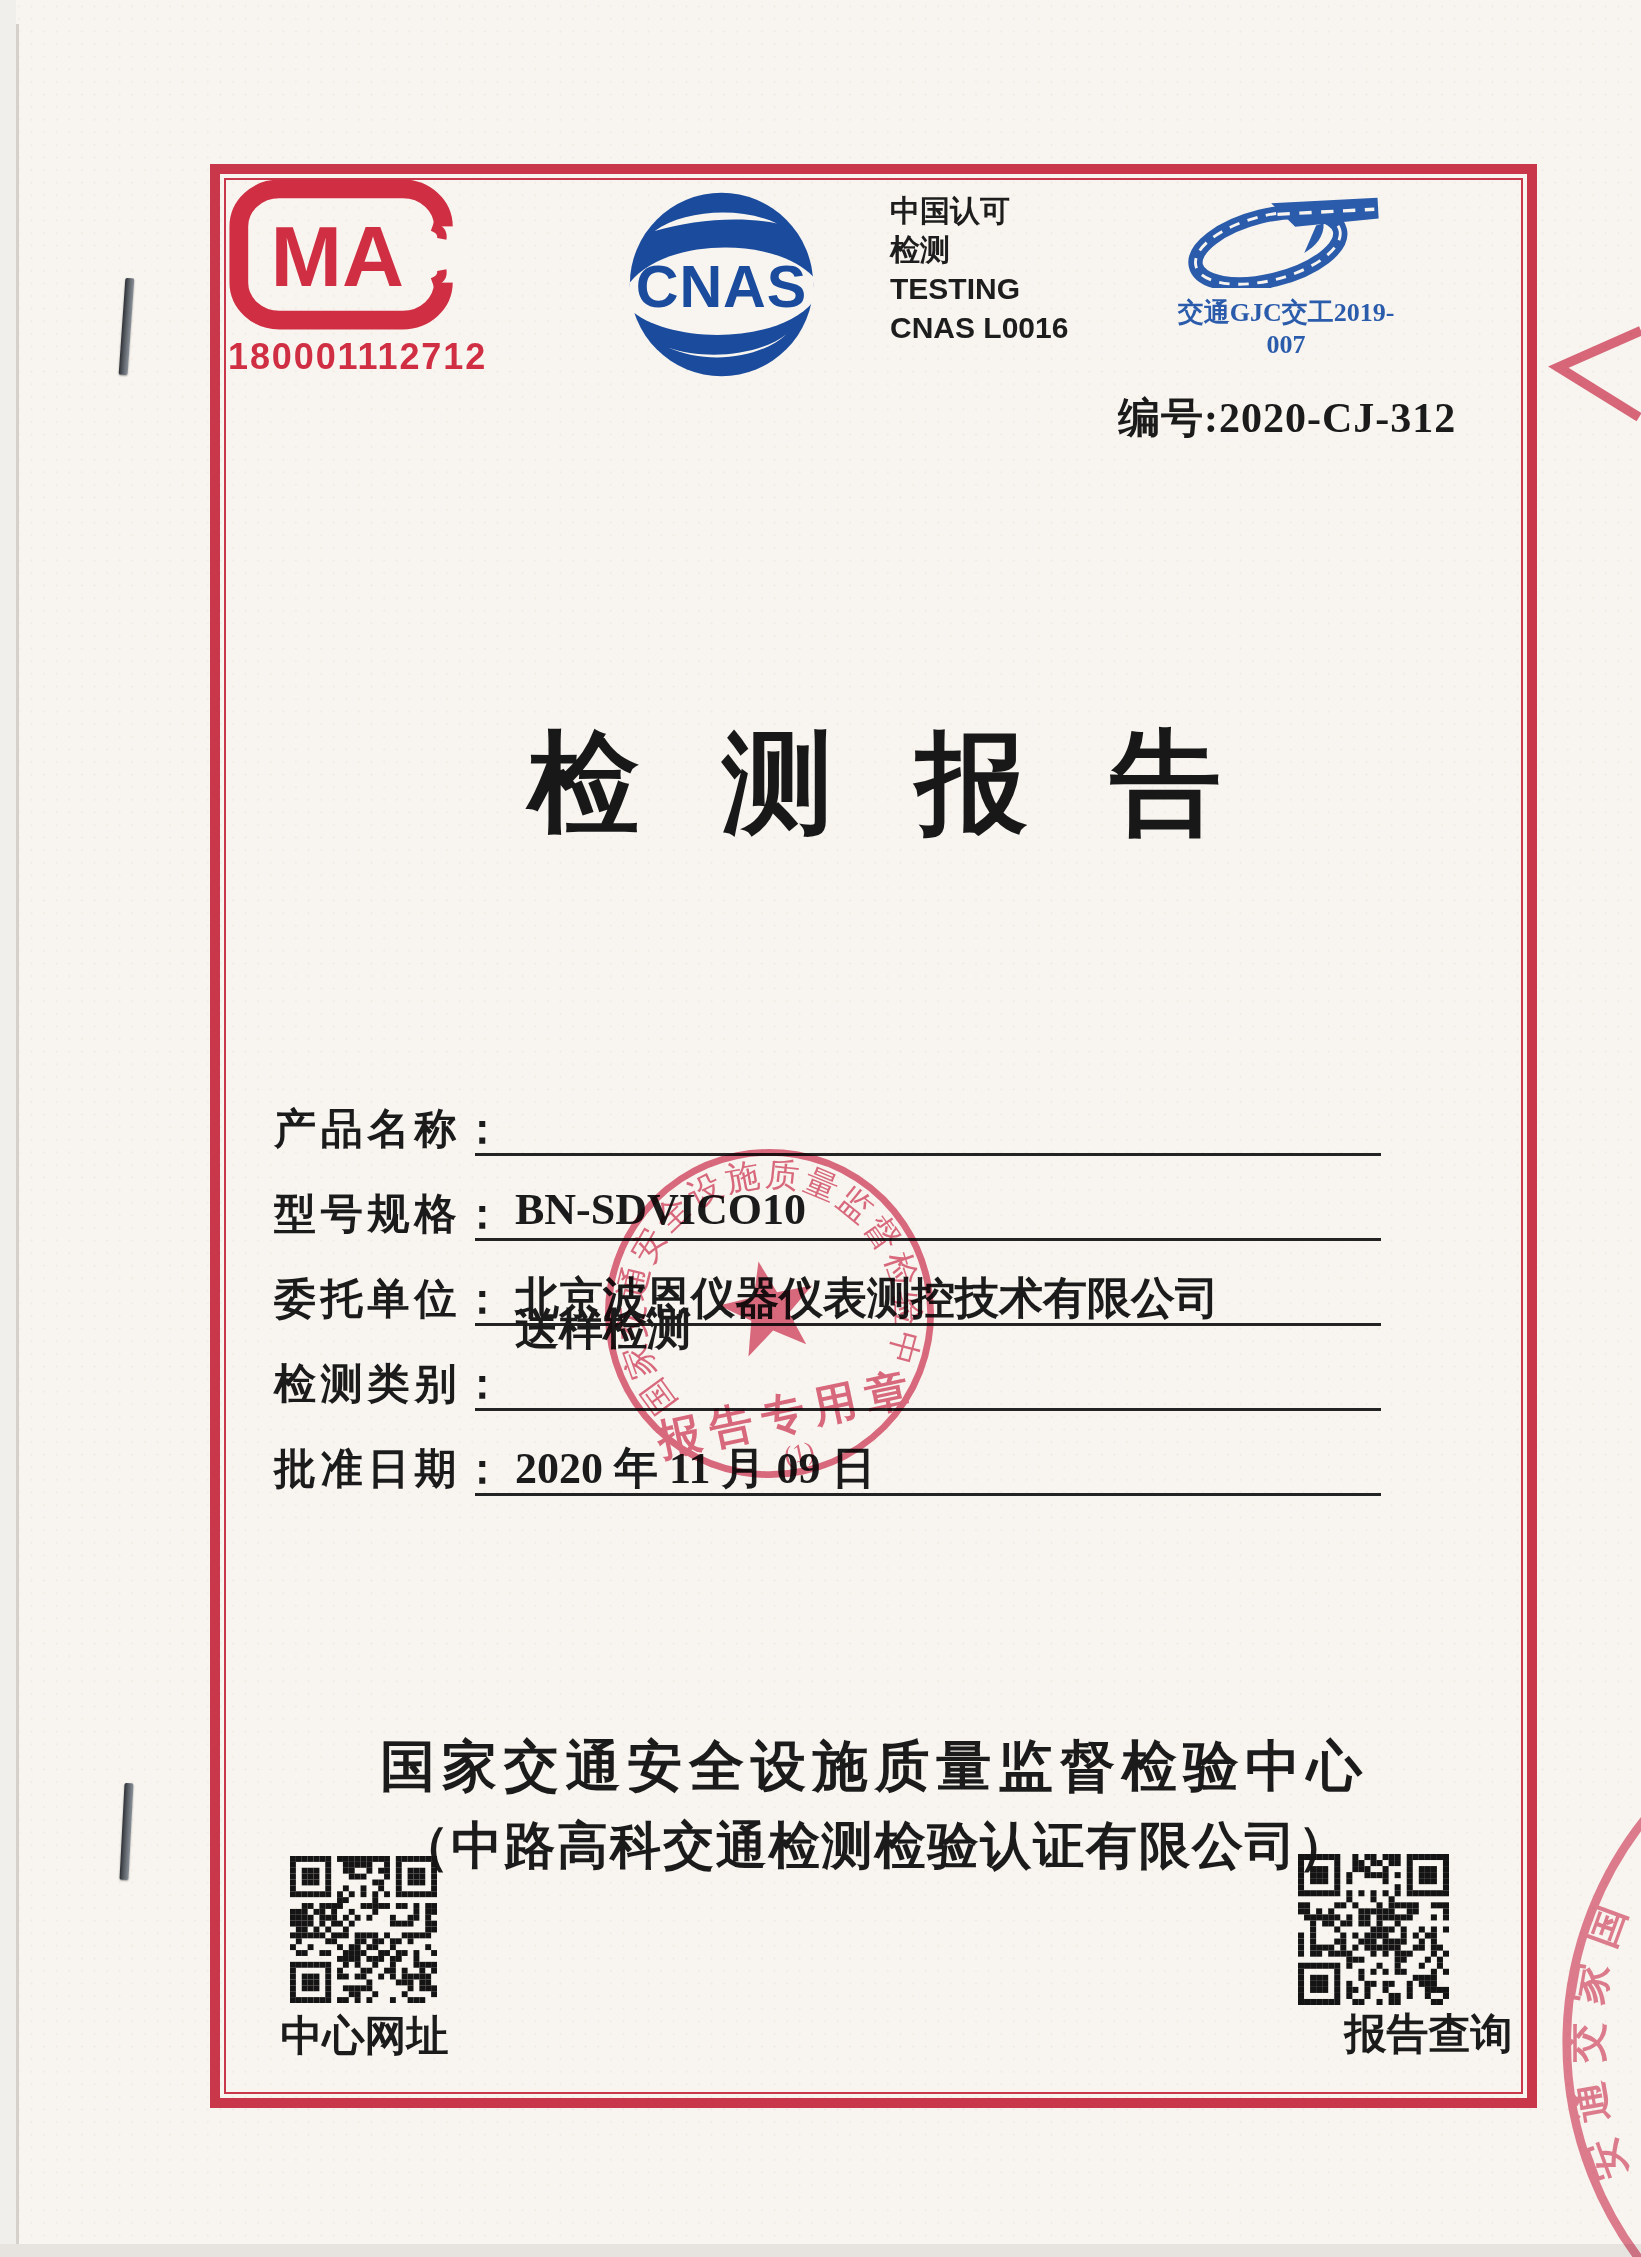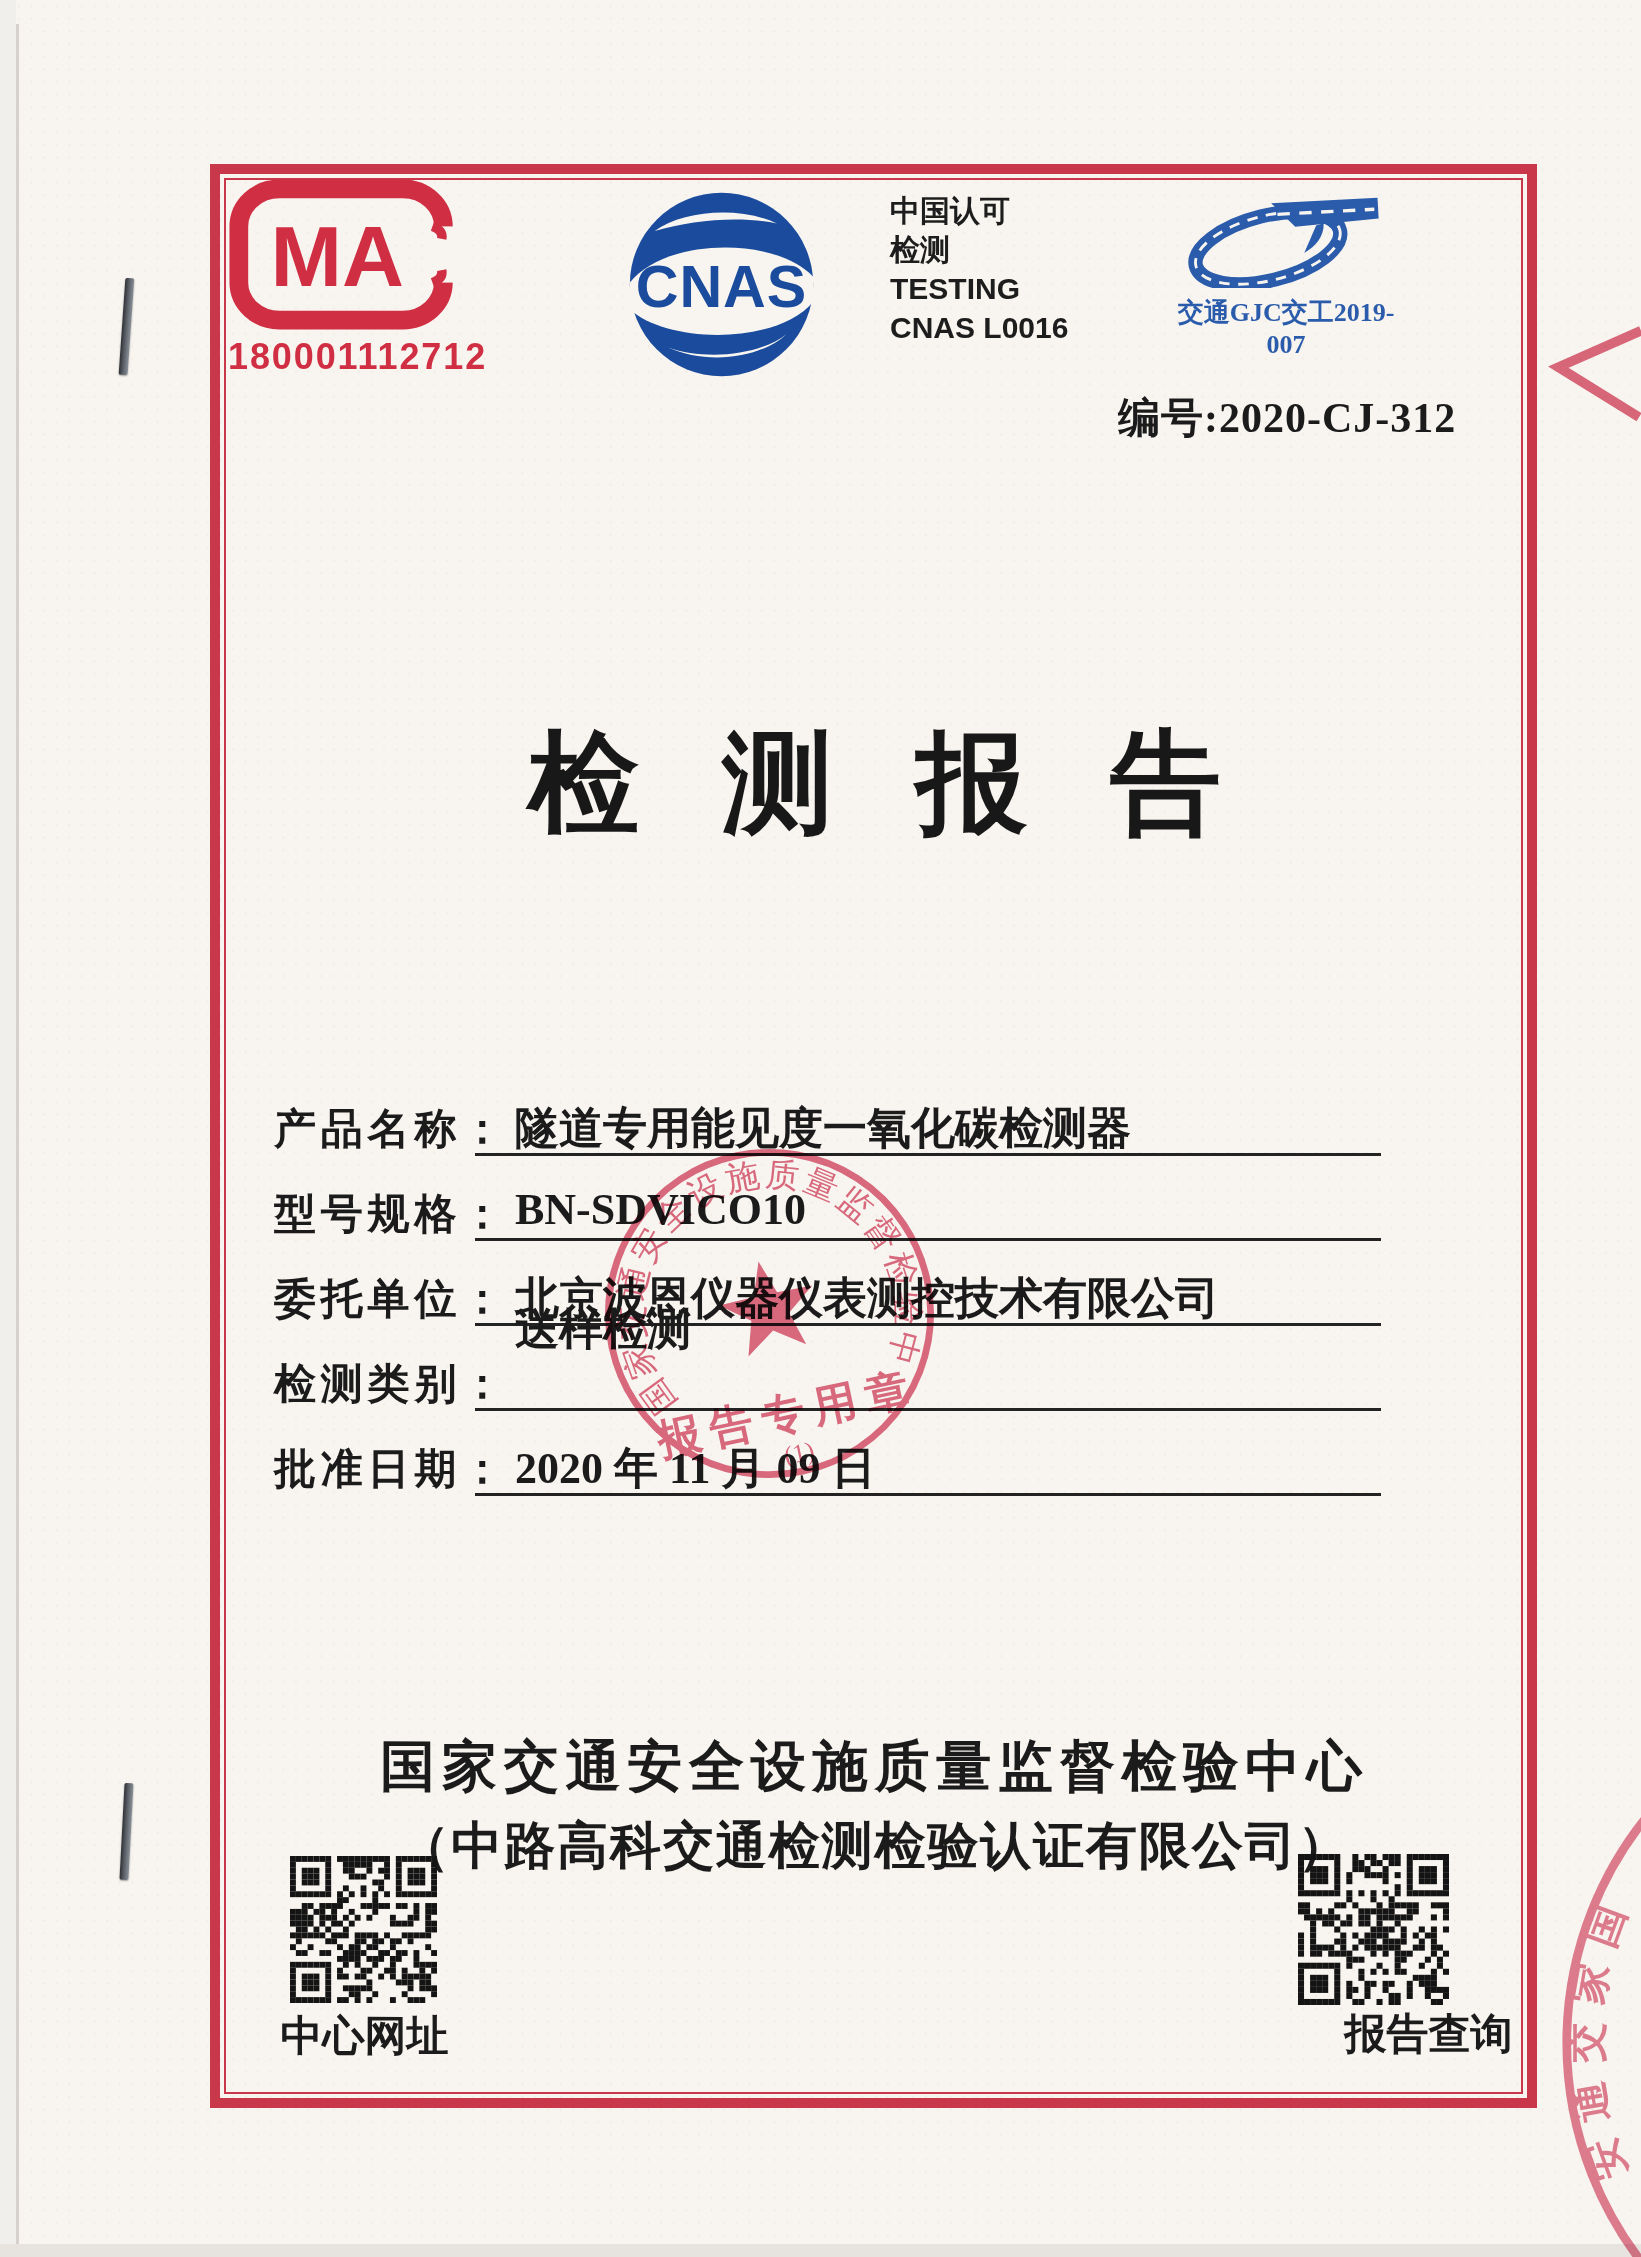--- a/index.html
+++ b/index.html
@@ -89,21 +89,20 @@
       <line x1="102" y1="22" x2="204" y2="22" stroke="#f8f5f0" stroke-width="3.5" stroke-dasharray="13 10"></line>
     </g>
   </svg>
   <div class="abs road-caption">交通GJC交工2019-007</div>
 
   <div class="abs report-no">编号:2020-CJ-312</div>
 
   <div class="abs title">检测报告</div>
 
   <div class="abs f-label" style="top:1101px;">产品名称：</div>
-  <div class="abs f-value" style="top:1099px;">隧道专用能见度一氧化碳检测器</div>
   <div class="abs f-line" style="top:1153px;"></div>
 
   <div class="abs f-label" style="top:1186px;">型号规格：</div>
   <div class="abs f-value" style="top:1184px;">BN-SDVICO10</div>
   <div class="abs f-line" style="top:1238px;"></div>
 
   <div class="abs f-label" style="top:1271px;">委托单位：</div>
   <div class="abs f-value" style="top:1269px;">北京波恩仪器仪表测控技术有限公司</div>
   <div class="abs f-line" style="top:1323px;"></div>
 

